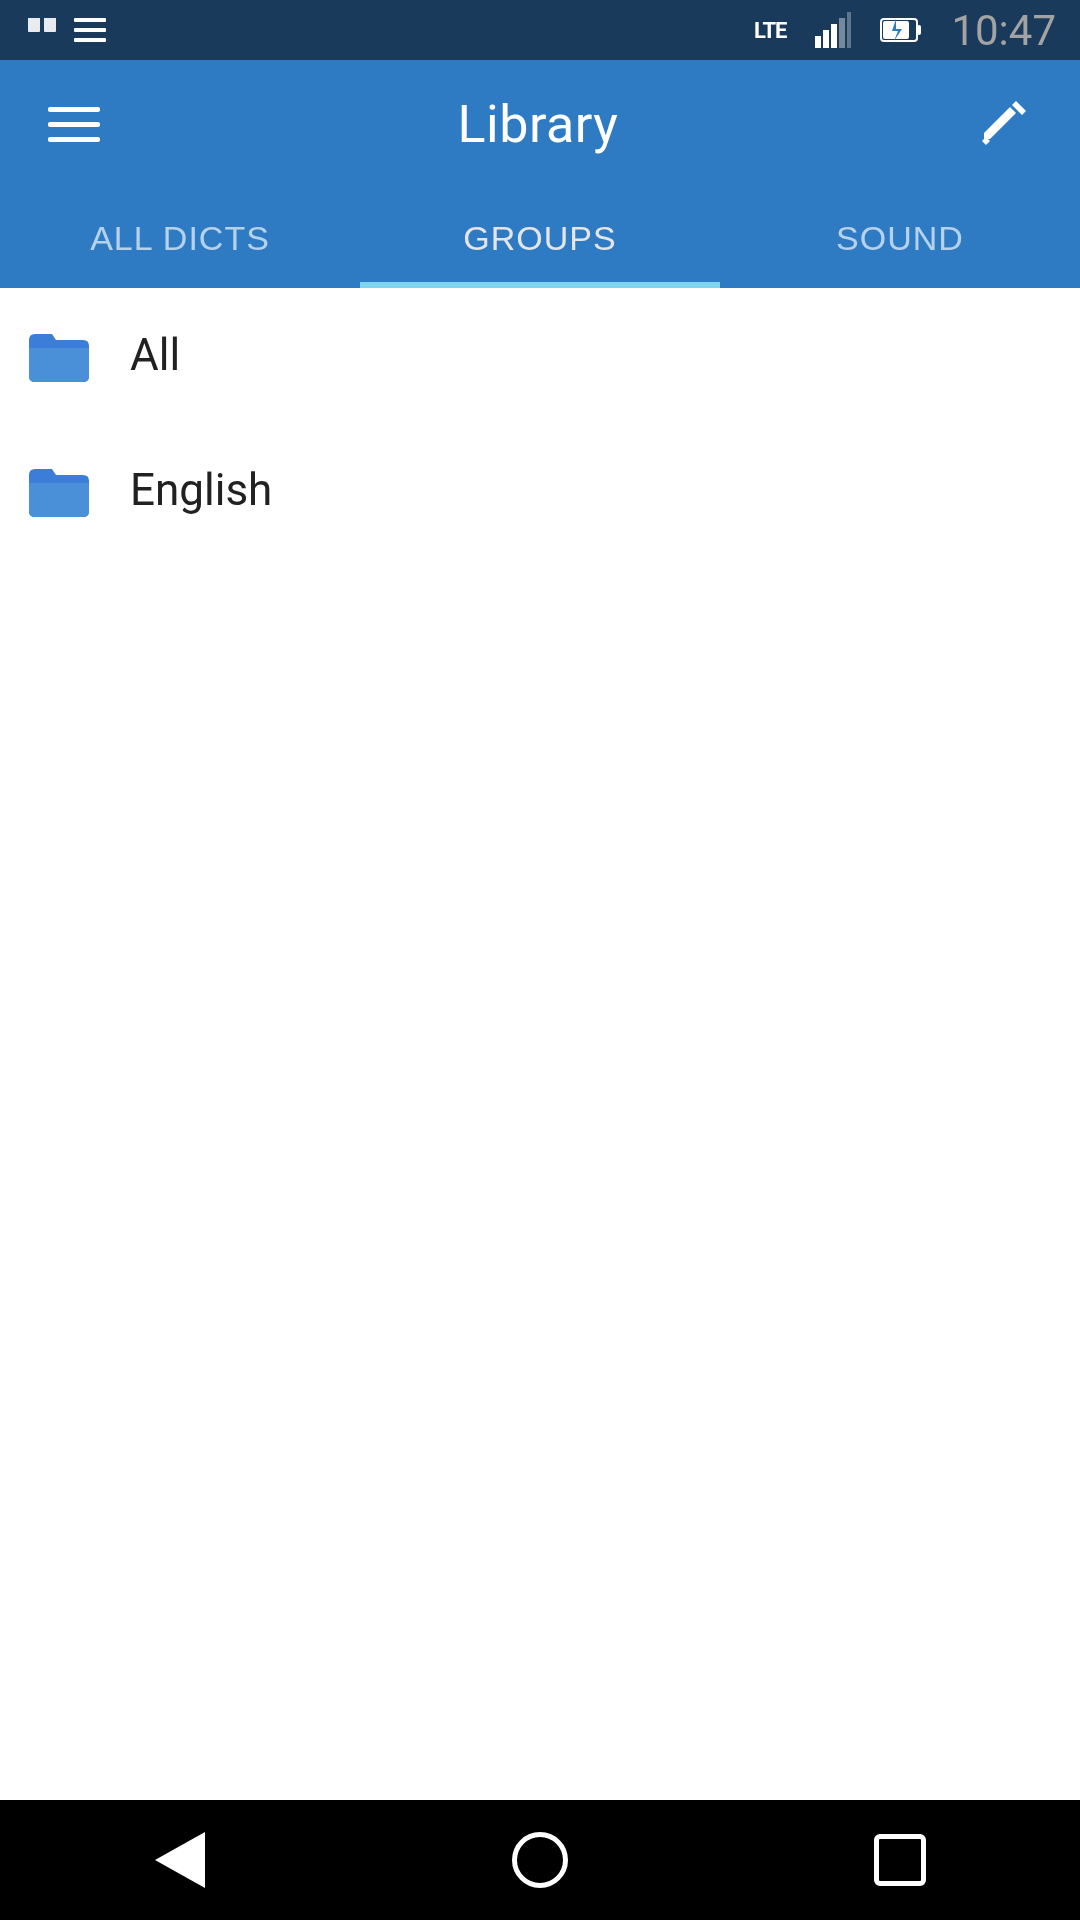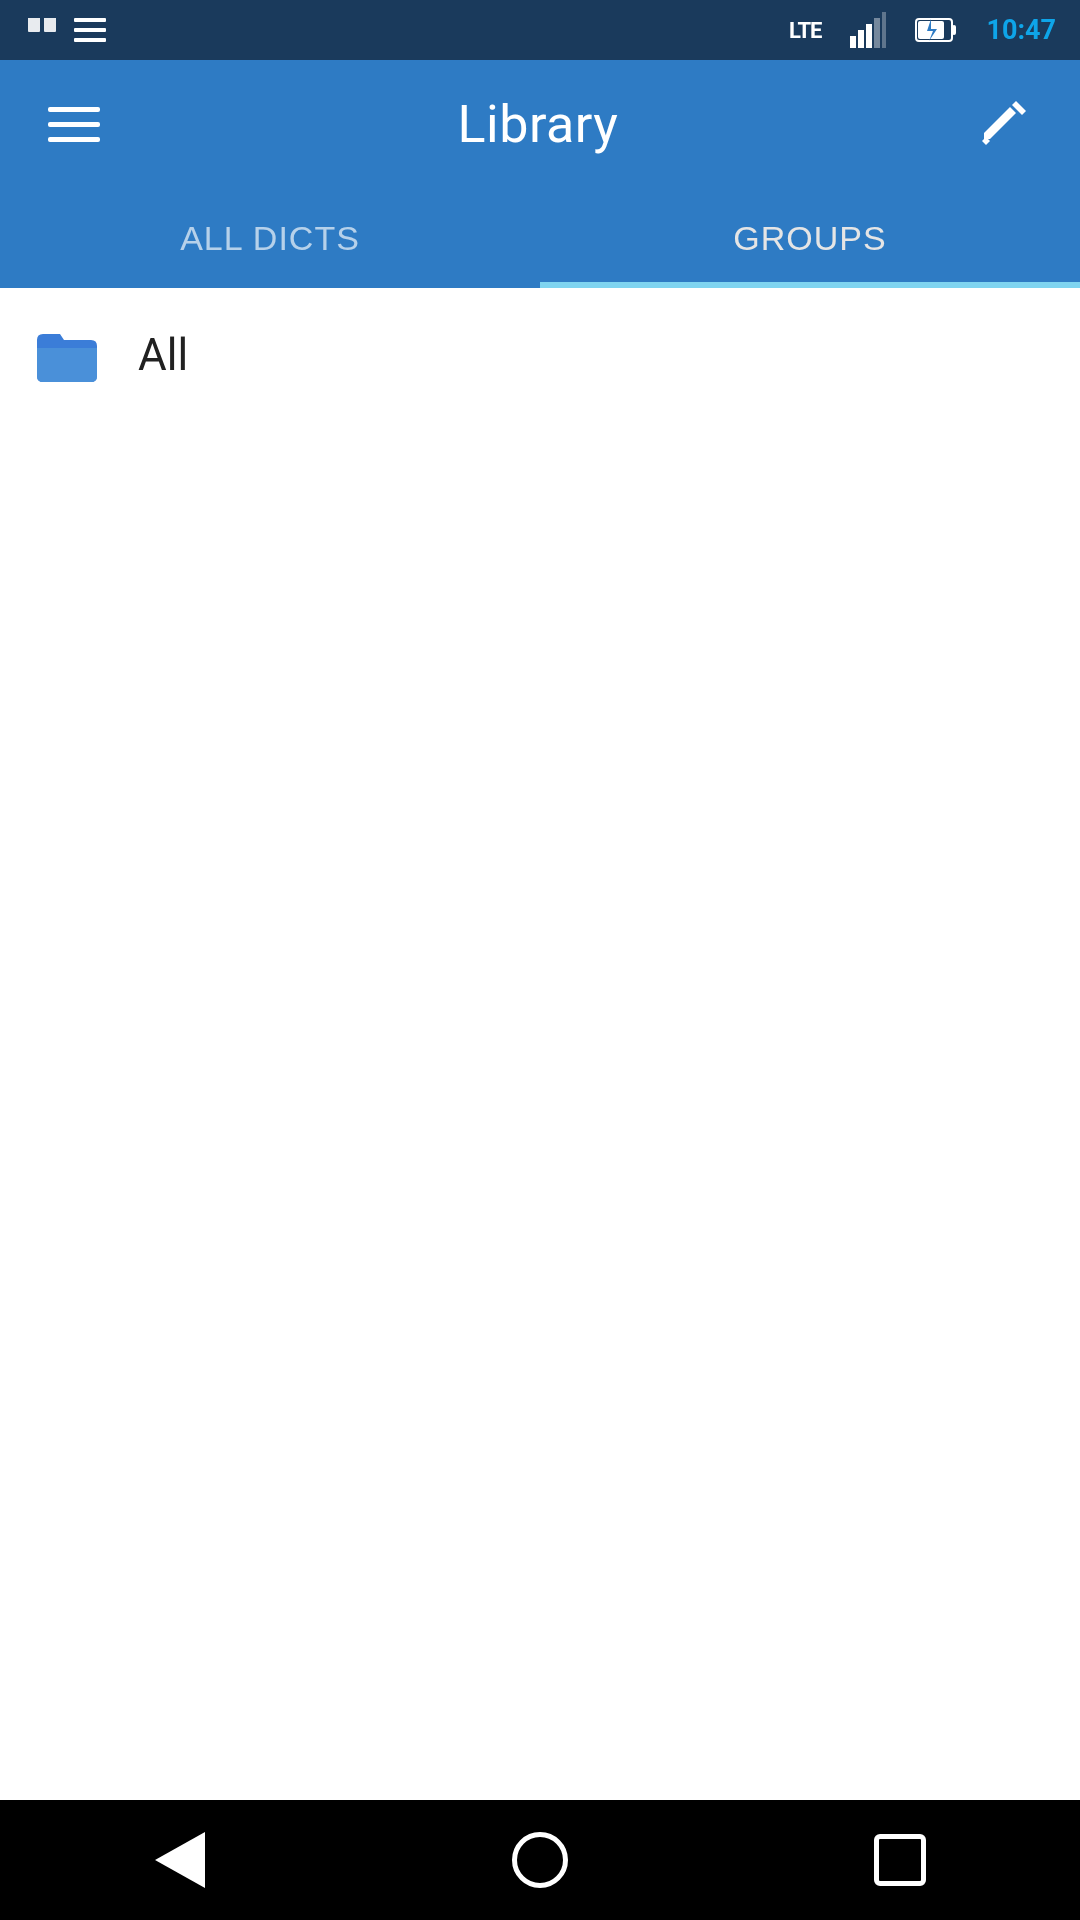--- a/index.html
+++ b/index.html
@@ -33,23 +33,23 @@
       gap: 12px;
     }
 
     .status-bar-right {
       display: flex;
       align-items: center;
       gap: 29px;
     }
 
     .status-bar-time {
-      color: #0ea5e9;
-      font-size: 27px;
-      font-weight: 700;
+      color: #a3a3a3;
+      font-size: 42px;
+      font-weight: 400;
     }
 
     
     .app-bar {
       width: 100%;
       height: 128px;
       background: #2e7bc4;
       display: flex;
       align-items: center;
       justify-content: space-between;
@@ -136,21 +136,21 @@
     .content-area {
       width: 100%;
       background: #ffffff;
       flex: 1;
     }
 
     
     .list-item {
       display: flex;
       align-items: center;
-      padding: 32px 32px;
+      padding: 32px 24px;
       cursor: pointer;
       border-bottom: 1px solid transparent;
     }
 
     .folder-icon {
       width: 70px;
       height: 70px;
       margin-right: 36px;
       flex-shrink: 0;
     }
@@ -282,35 +282,47 @@
     </svg>
   </button>
 </div>
 
 <div class="tab-bar">
   <button class="tab-item inactive">
     <span class="tab-label">ALL DICTS</span>
   </button>
   <button class="tab-item active">
     <span class="tab-label">GROUPS</span>
+  </button>
+  <button class="tab-item inactive">
+    <span class="tab-label">SOUND</span>
   </button>
 </div>
 
 <div class="content-area">
 
   <div class="list-item">
     <div class="folder-icon">
       <svg viewBox="0 0 70 70" fill="none" xmlns="http://www.w3.org/2000/svg">
         <path d="M5 20 Q5 14 11 14 L28 14 L32 20 L59 20 Q65 20 65 26 L65 56 Q65 62 59 62 L11 62 Q5 62 5 56 Z" fill="#3b7dd8"></path>
         <path d="M5 28 L65 28 L65 56 Q65 62 59 62 L11 62 Q5 62 5 56 Z" fill="#4a90d9"></path>
       </svg>
     </div>
     <span class="list-item-label">All</span>
   </div>
 
+  <div class="list-item">
+    <div class="folder-icon">
+      <svg viewBox="0 0 70 70" fill="none" xmlns="http://www.w3.org/2000/svg">
+        <path d="M5 20 Q5 14 11 14 L28 14 L32 20 L59 20 Q65 20 65 26 L65 56 Q65 62 59 62 L11 62 Q5 62 5 56 Z" fill="#3b7dd8"></path>
+        <path d="M5 28 L65 28 L65 56 Q65 62 59 62 L11 62 Q5 62 5 56 Z" fill="#4a90d9"></path>
+      </svg>
+    </div>
+    <span class="list-item-label">English</span>
+  </div>
 
 </div>
 
 <div class="nav-bar">
   <button class="nav-btn">
     <div class="back-triangle"></div>
   </button>
   <button class="nav-btn">
     <div class="home-circle"></div>
   </button>

